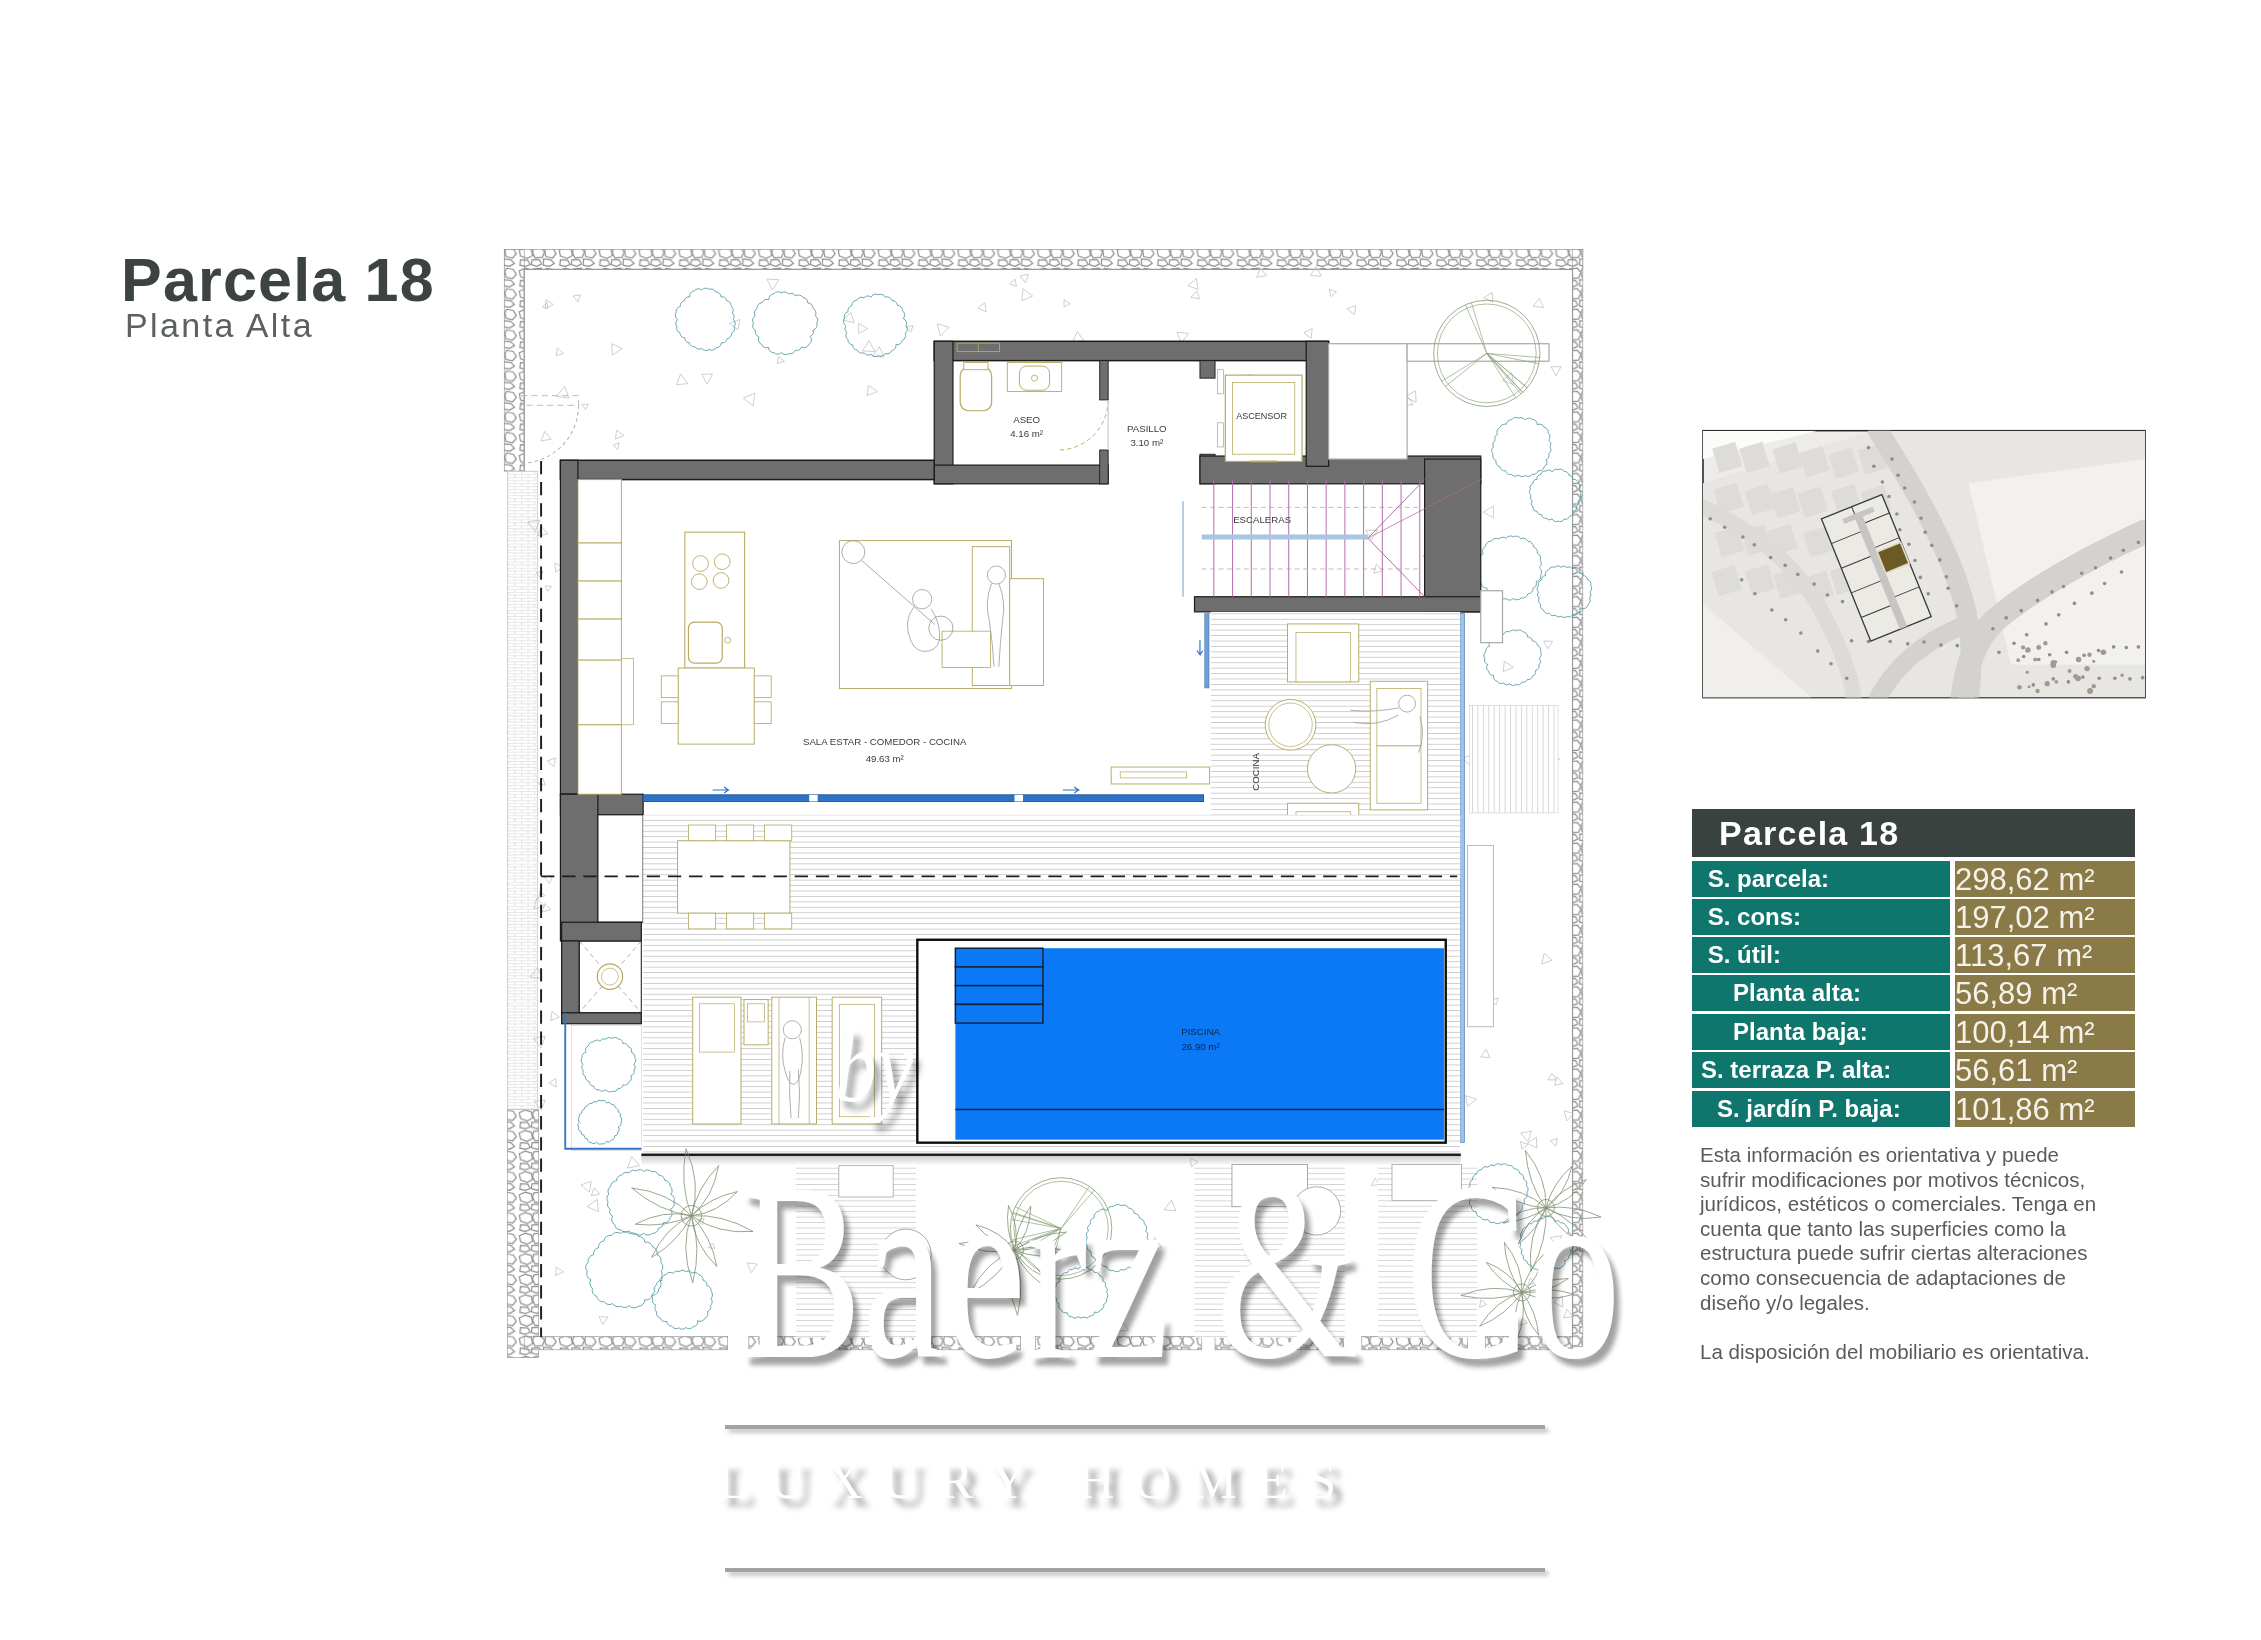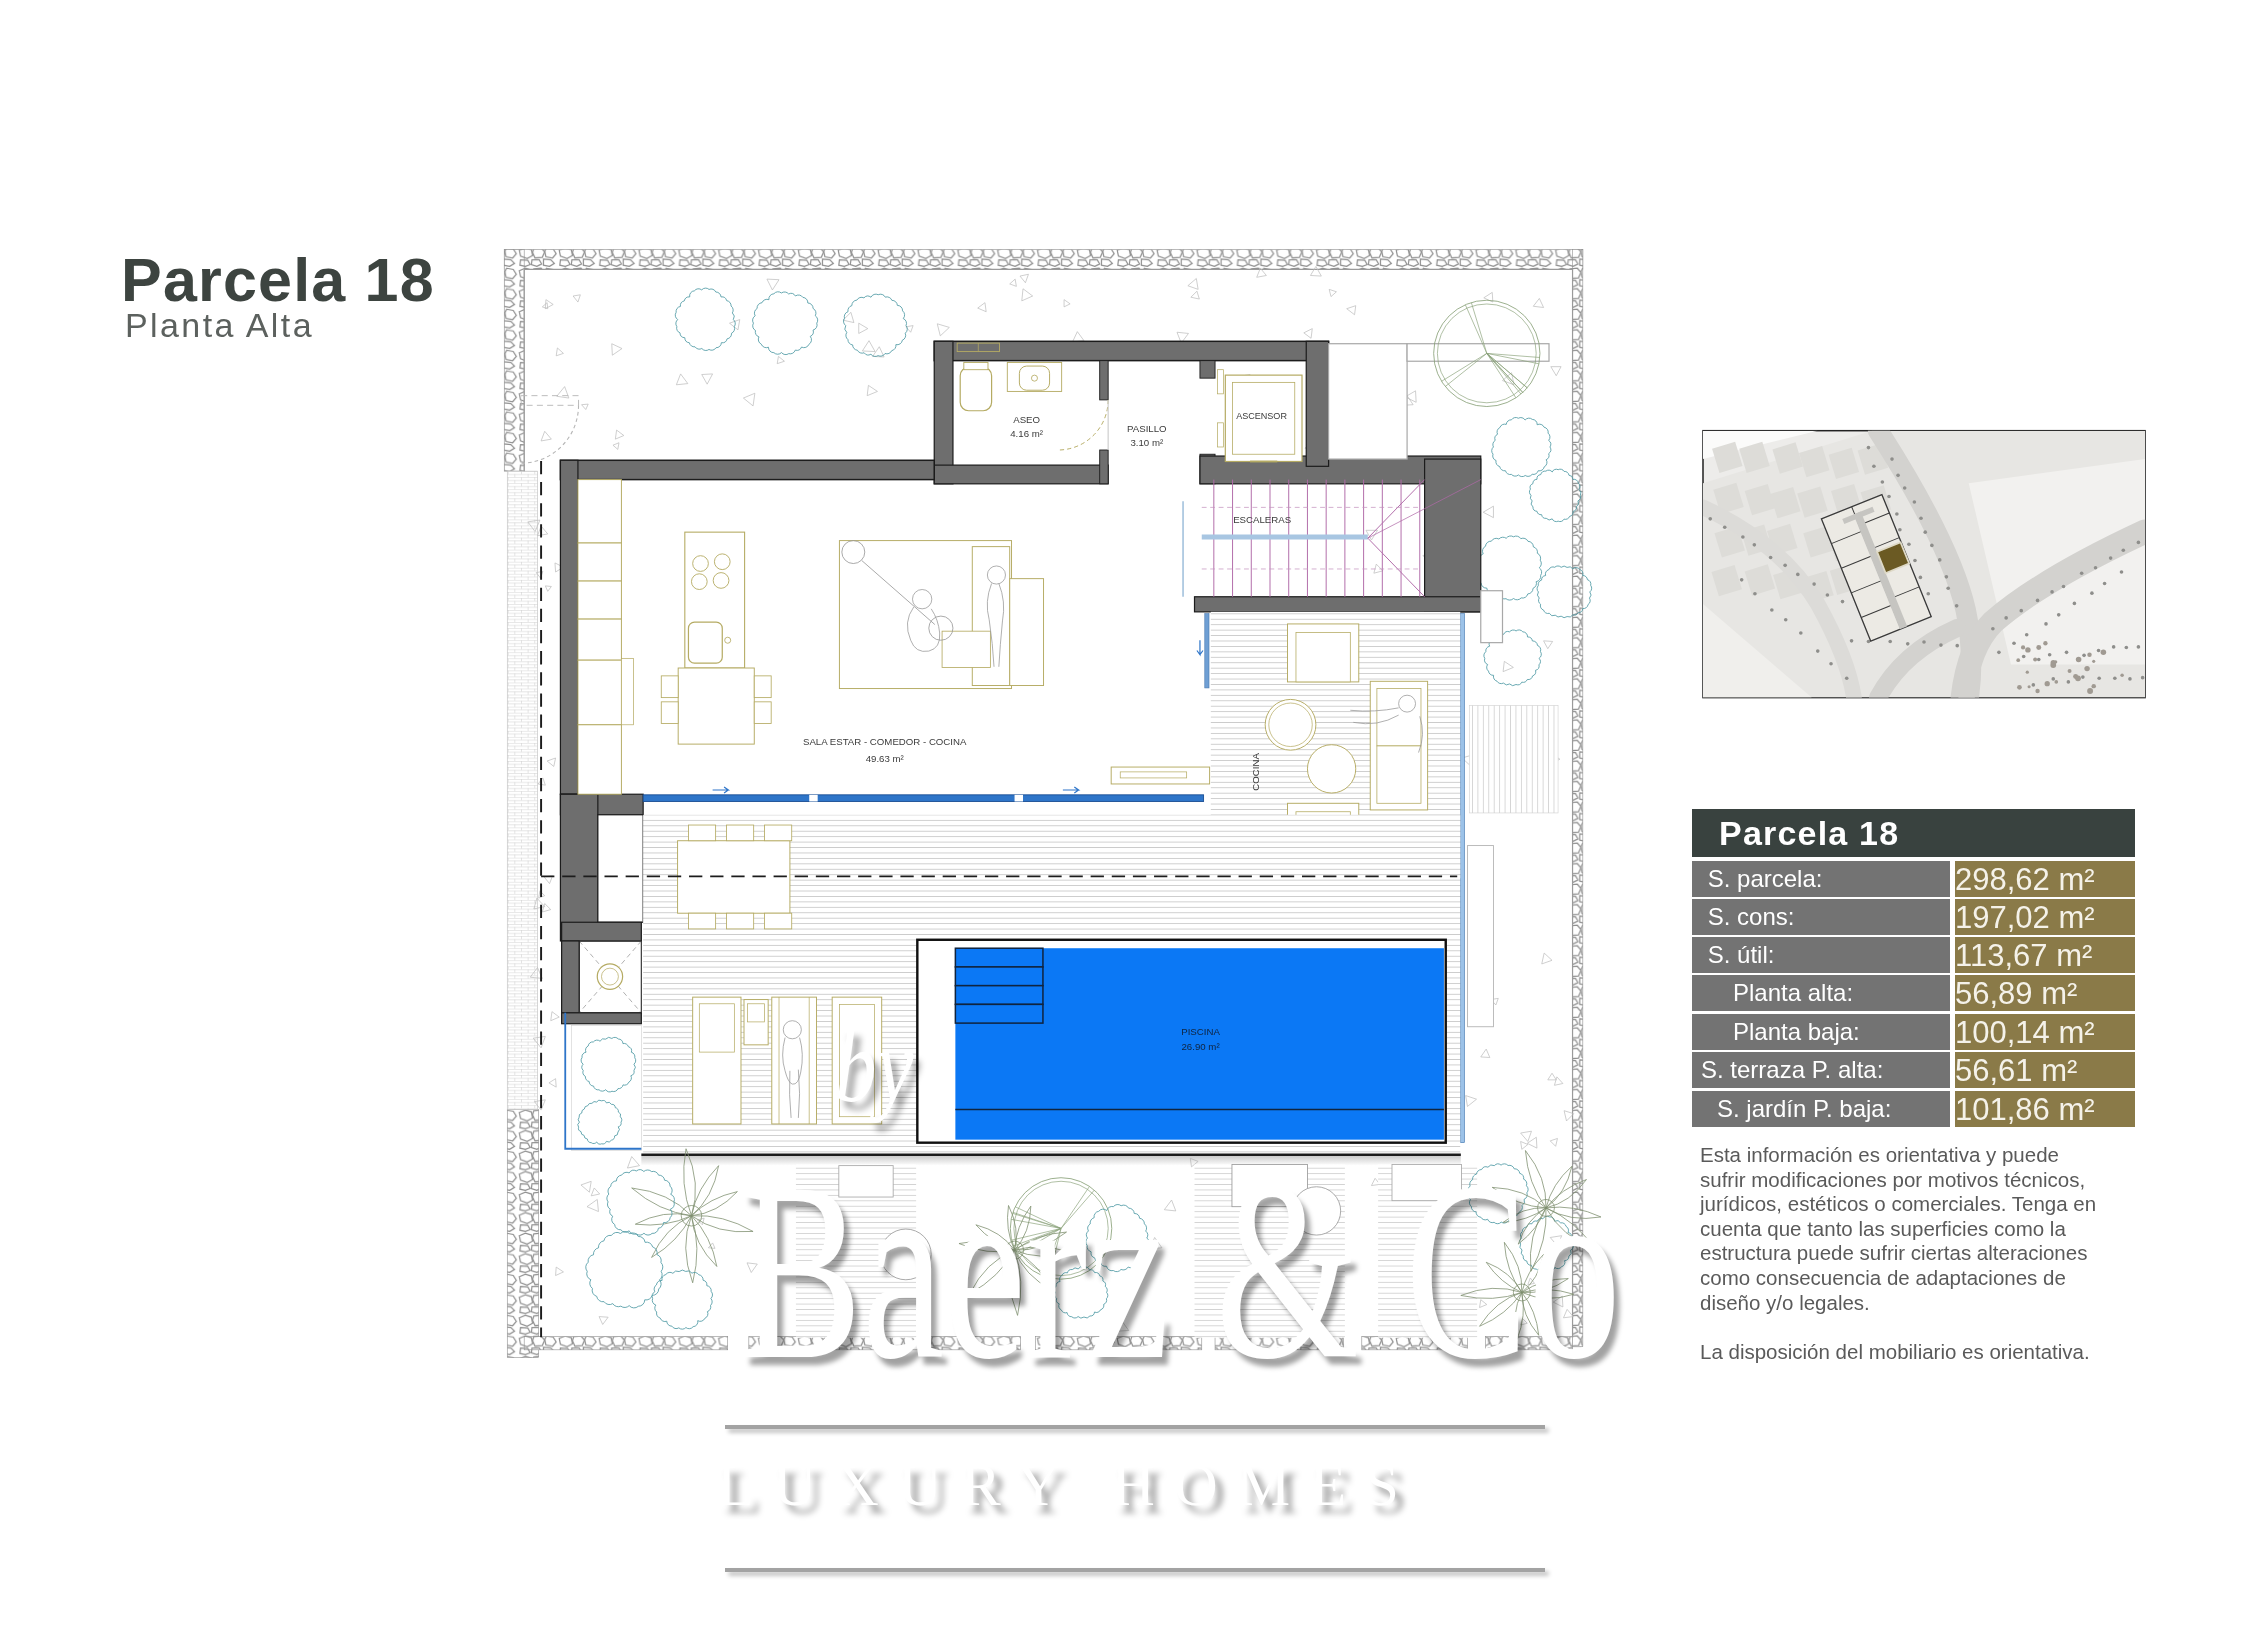--- a/index.html
+++ b/index.html
@@ -3,28 +3,28 @@
 <style>
 html,body{margin:0;padding:0;width:2261px;height:1641px;background:#ffffff;overflow:hidden;}
 *{box-sizing:border-box;}
 body{font-family:"Liberation Sans", sans-serif;}
 .abs{position:absolute;}
 .title{position:absolute;left:121px;top:245px;font-size:61px;font-weight:700;color:#3d4440;letter-spacing:1.2px;}
 .subtitle{position:absolute;left:125px;top:306px;font-size:34px;font-weight:400;color:#5c615e;letter-spacing:2.4px;}
 .thead{position:absolute;left:1692px;top:809px;width:443px;height:48px;background:#39423f;color:#fff;
  font-size:34px;font-weight:700;line-height:48px;padding-left:27px;letter-spacing:1.2px;}
 .trow{position:absolute;left:1692px;width:443px;height:36px;}
-.tlab{position:absolute;left:0;width:258px;height:36px;background:#737373;color:#fff;font-size:24px;font-weight:400;line-height:36px;}
+.tlab{position:absolute;left:0;width:258px;height:36px;background:#0f766e;color:#fff;font-size:24px;font-weight:700;line-height:36px;}
 .tval{position:absolute;left:263px;width:180px;height:36px;background:#8a7a48;color:#f5f2e9;font-size:31px;font-weight:400;line-height:37px;text-align:left;padding-right:24px;}
 .disc{position:absolute;left:1700px;top:1143px;width:406px;font-size:20.5px;line-height:24.6px;color:#5a5a5a;font-weight:400;}
 .wm{color:#ffffff;text-shadow:7.9px 7.9px 6.6px rgba(0,0,0,0.37);}
 .wmby{position:absolute;left:835px;top:1006px;font-family:"Liberation Serif",serif;font-style:italic;font-size:104px;transform:scaleX(0.80);transform-origin:0 0;}
 .wmlogo{position:absolute;left:739px;top:1125px;font-family:"Liberation Serif",serif;font-size:255px;transform:scaleX(0.724);transform-origin:0 0;white-space:nowrap;}
 .wmrule{position:absolute;height:4.2px;background:#a3a3a3;box-shadow:3.6px 3.6px 4.2px rgba(0,0,0,0.28);}
-.wmlux{position:absolute;left:717px;top:1451px;font-family:"Liberation Serif",serif;font-size:60px;letter-spacing:19.3px;white-space:nowrap;}
+.wmlux{position:absolute;left:717px;top:1451px;font-family:"Liberation Serif",serif;font-size:52px;letter-spacing:19.3px;white-space:nowrap;}
 </style></head>
 <body>
 
 <svg class="abs" style="left:0;top:0" width="2261" height="1641" viewBox="0 0 3744 2717">
 <defs>
 <pattern id="deckH" width="20" height="9" patternUnits="userSpaceOnUse">
   <rect width="20" height="9" fill="white"></rect>
   <line x1="0" y1="8.5" x2="20" y2="8.5" stroke="#c3c3c3" stroke-width="1.6"></line>
 </pattern>
 <pattern id="deckH2" width="20" height="9" patternUnits="userSpaceOnUse">

